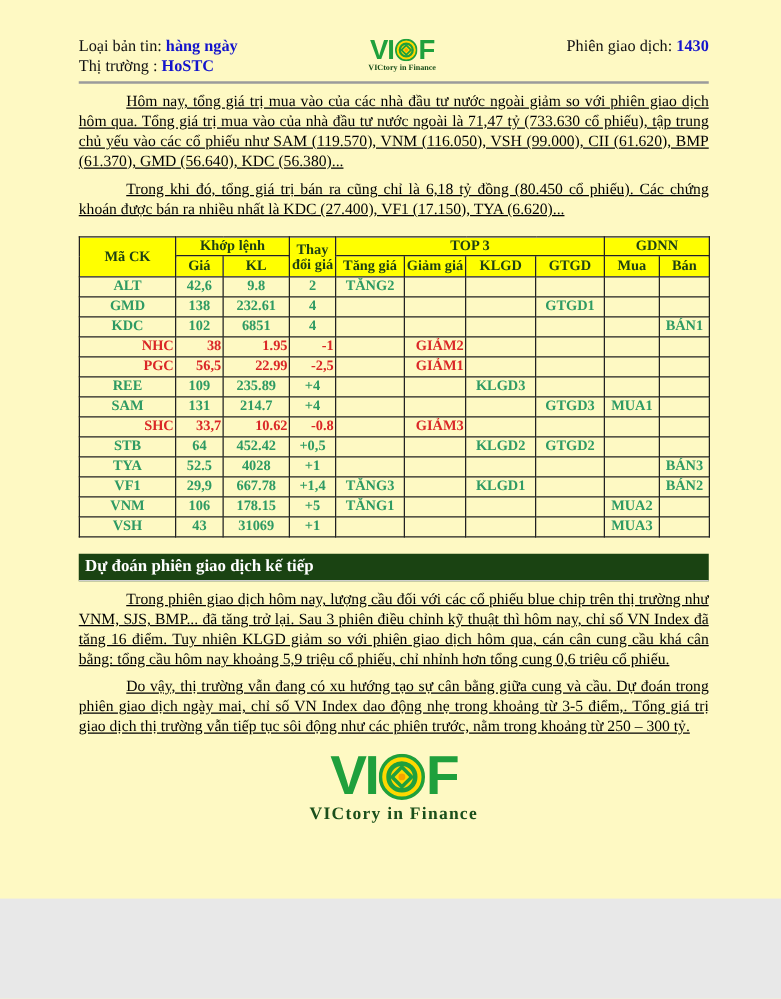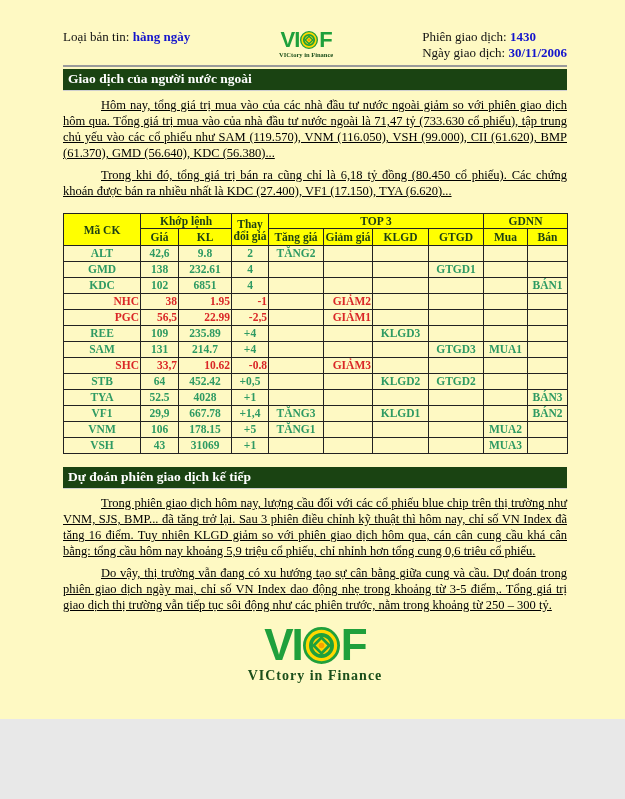--- a/index.html
+++ b/index.html
@@ -74,20 +74,24 @@
 <body>
 
 <div class="page">
   <div class="content">
 
     <div class="page-header">
       <div class="hdr-col">
         <div>
           <span class="lbl">Loại bản tin:</span>
           <span class="val">hàng ngày</span>
+        </div>
+        <div>
+          <span class="lbl">Thị trường :</span>
+          <span class="val">HoSTC</span>
         </div>
       </div>
 
       <div class="logo logo-top">
         <div class="logo-row">
           <span class="logo-letters">VI</span>
           <svg class="coin" viewBox="0 0 40 40">
             <circle cx="20" cy="20" r="18.5" fill="#ffd800" stroke="#1fa03c" stroke-width="3"></circle>
             <circle cx="20" cy="20" r="11.5" fill="#ffd800" stroke="#1fa03c" stroke-width="4"></circle>
             <rect x="14" y="14" width="12" height="12" transform="rotate(45 20 20)" fill="#ffd800" stroke="#1fa03c" stroke-width="3"></rect>
@@ -96,30 +100,25 @@
           <span class="logo-letters">F</span>
         </div>
         <div class="logo-tagline">VICtory in Finance</div>
       </div>
 
       <div class="hdr-col">
         <div>
           <span class="lbl">Phiên giao dịch:</span>
           <span class="val">1430</span>
         </div>
-        <div>
-          <span class="lbl">Ngày giao dịch:</span>
-          <span class="val">30/11/2006</span>
-        </div>
       </div>
     </div>
 
     <hr class="hdr-rule">
 
-    <div class="section-bar">Giao dịch của người nước ngoài</div>
     <p class="para">Hôm nay, tổng giá trị mua vào của các nhà đầu tư nước ngoài giảm so với phiên giao dịch hôm qua. Tổng giá trị mua vào của nhà đầu tư nước ngoài là 71,47 tỷ (733.630 cổ phiếu), tập trung chủ yếu vào các cổ phiếu như SAM (119.570), VNM (116.050), VSH (99.000), CII (61.620), BMP (61.370), GMD (56.640), KDC (56.380)...</p>
     <p class="para">Trong khi đó, tổng giá trị bán ra cũng chỉ là 6,18 tỷ đồng (80.450 cổ phiếu). Các chứng khoán được bán ra nhiều nhất là KDC (27.400), VF1 (17.150), TYA (6.620)...</p>
 
     <div class="table-wrap">
       <table class="rank-table">
         <colgroup>
           <col style="width:77px">
             <col style="width:38px">
             <col style="width:53px">
           <col style="width:37px">

